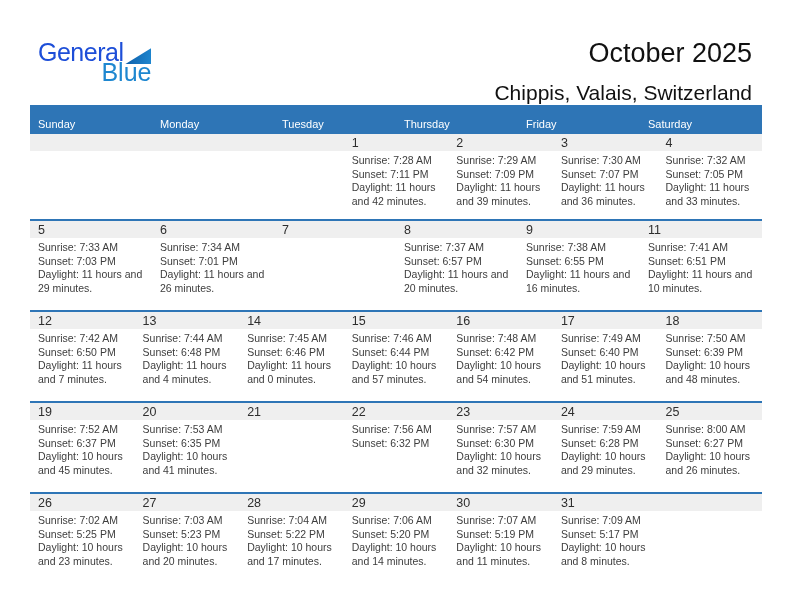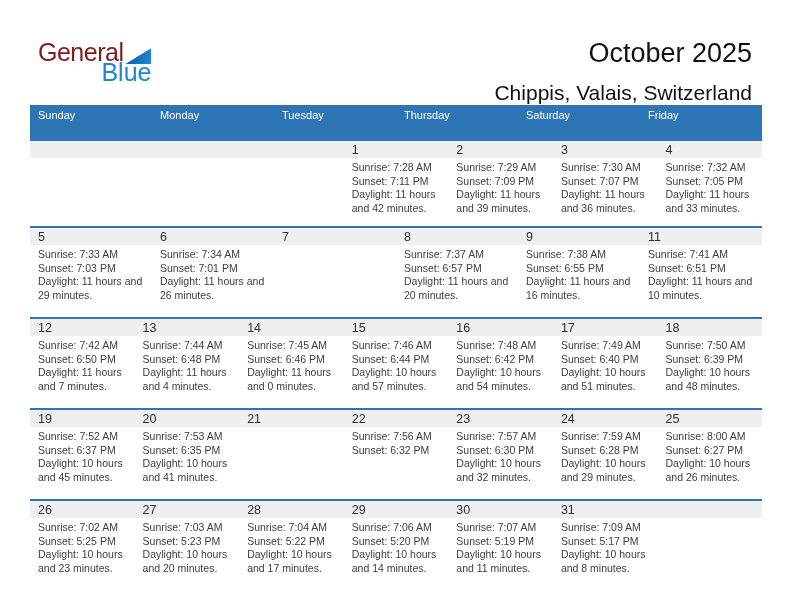--- a/index.html
+++ b/index.html
@@ -13,34 +13,34 @@
   html,body{width:792px;height:612px;}
   body{
     background:#ffffff;
     font-family:"Liberation Sans", sans-serif;
     position:relative;
     overflow:hidden;
   }
   
   .logo{position:absolute;left:38px;top:40px;}
   .logo-line1{display:flex;align-items:flex-end;}
-  .logo-general{font-size:25px;color:#7f1d1d;letter-spacing:-0.5px;line-height:1;text-align:center;}
+  .logo-general{font-size:25px;color:#1d4ed8;letter-spacing:-0.5px;line-height:1;text-align:center;}
   .logo-triangle{
     width:26px;height:16px;margin-left:2px;margin-bottom:1px;
     background:linear-gradient(100deg,#0d5ba6,#1e87d0);
     clip-path:polygon(0 100%,100% 0,100% 100%);
   }
   .logo-blue{font-size:25px;color:var(--logo-blue);line-height:0.95;text-align:right;margin-top:-4px;}
   
   .header-block{position:absolute;top:40px;right:40px;text-align:right;}
   .cal-title{font-size:27px;color:#111;line-height:1;}
   .cal-subtitle{font-size:21px;color:#111;margin-top:14px;}
   
   .calendar{position:absolute;left:30px;top:105px;width:732px;}
-  .weekday-row{display:flex;background:var(--accent);height:36px;}
+  .weekday-row{display:flex;background:var(--accent);height:29px;align-items:flex-end;}
   .weekday-cell{
     flex:1;color:#fff;font-size:11px;line-height:20px;
     padding-left:8px;white-space:nowrap;overflow:hidden;
   }
   .week-row{display:flex;border-top:2px solid var(--accent);height:91px;}
   .week-row.first{height:85px;border-top:none;}
   .day-cell{flex:1;overflow:hidden;}
   .day-num{
     height:17px;background:var(--band);
     font-size:12.5px;color:#2e2e2e;line-height:16px;
@@ -66,22 +66,22 @@
   <div class="cal-title">October 2025</div>
   <div class="cal-subtitle">Chippis, Valais, Switzerland</div>
 </div>
 
 <div class="calendar">
   <div class="weekday-row">
     <div class="weekday-cell">Sunday</div>
     <div class="weekday-cell">Monday</div>
     <div class="weekday-cell">Tuesday</div>
     <div class="weekday-cell">Thursday</div>
+    <div class="weekday-cell">Friday</div>
     <div class="weekday-cell">Saturday</div>
-    <div class="weekday-cell">Friday</div>
   </div>
   <div id="calendar-body">
       <div class="week-row first">
         <div class="day-cell">
           <div class="day-num"></div>
           <div class="day-details"></div>
         </div>
         <div class="day-cell">
           <div class="day-num"></div>
           <div class="day-details"></div>

